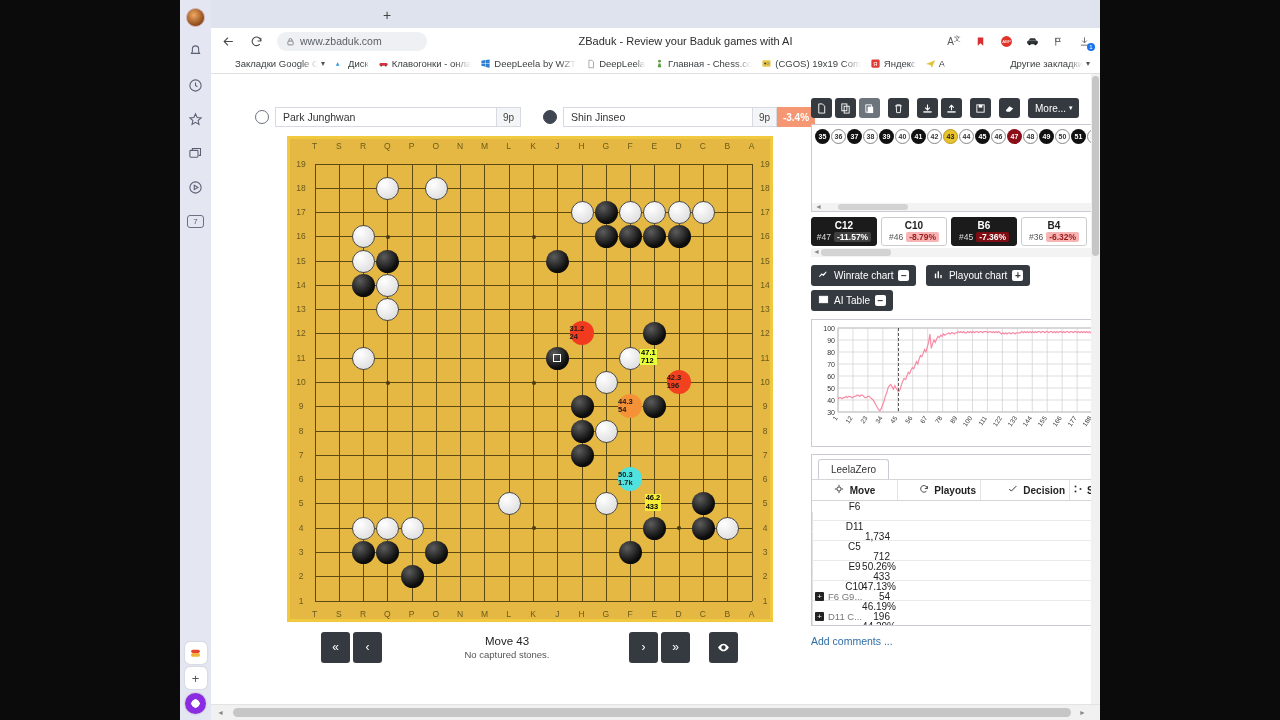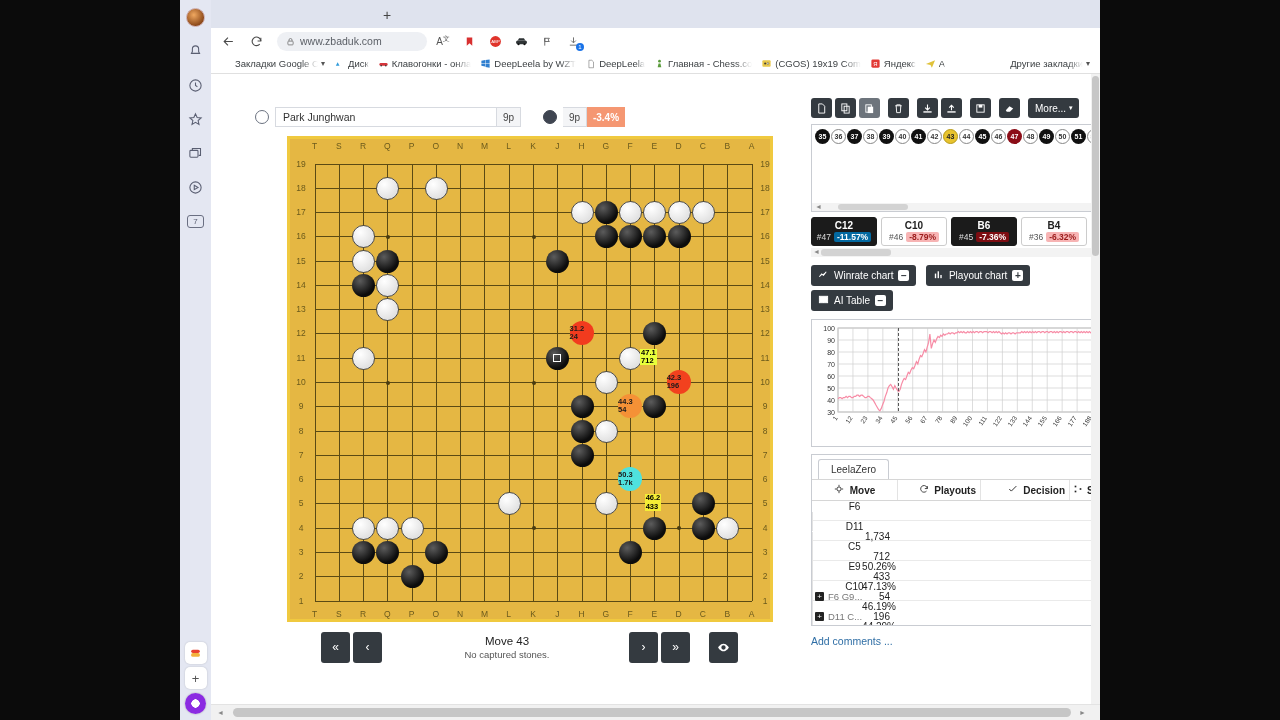--- a/index.html
+++ b/index.html
@@ -230,20 +230,21 @@
           </svg>
         </div>
       <div id="omnibox">
         <span class="lock">
           <svg viewBox="0 0 24 24" fill="none" stroke="#6b6b6b" stroke-width="2">
               <rect x="5" y="11" width="14" height="10" rx="2"></rect>
               <path d="M8 11V8a4 4 0 018 0v3"></path>
             </svg></span>
         <span class="url">www.zbaduk.com</span>
       </div>
+      <div id="pgtitle">ZBaduk - Review your Baduk games with AI</div>
       <div class="ext">
           <span style="font-size:10px;color:#555;">A<sup style="font-size:7px">文</sup></span>
         </div>
       <div class="ext">
         <svg viewBox="0 0 24 24" width="11" height="11">
             <path d="M6 3h12v18l-6-5-6 5z" fill="#d83030"></path>
           </svg>
         </div>
       <div class="ext">
         <svg viewBox="0 0 24 24" width="13" height="13">
@@ -359,20 +360,21 @@
       <div id="app">
 
         <div id="playerbar">
           <div class="pslot">
             <div class="pstone w"></div>
             <div class="pname" style="width:222px">Park Junghwan</div>
             <div class="prank">9p</div>
           </div>
           <div class="pslot" style="margin-left:18px">
             <div class="pstone b"></div>
+            <div class="pname" style="width:190px">Shin Jinseo</div>
             <div class="prank">9p</div>
             <div class="pdelta">-3.4%</div>
           </div>
         </div>
 
         <div id="boardwrap">
           <div id="board">
               <div class="coord" style="left: 17.5px; top: 2px;">T</div>
               <div class="coord" style="left: 17.5px; top: 470px;">T</div>
               <div class="coord" style="left: 41.7778px; top: 2px;">S</div>
@@ -665,21 +667,21 @@
               <span class="sb-arrow tiny-scroll-arrow" style="left:3px;top:0">◄</span>
               <span class="sb-arrow tiny-scroll-arrow" style="right:3px;top:0">►</span>
               </div>
           </div>
 
           <div id="badmoves">
               <div class="bmcard dark">
                 <div class="cm">C12</div>
                 <div class="row2">
                   <span class="num">#47</span>
-                  <span class="pct" style="background:#0369a1;color:#fff">-11.57%</span>
+                  <span class="pct" style="background:#404040;color:#fff">-11.57%</span>
                 </div>
               </div>
               <div class="bmcard">
                 <div class="cm">C10</div>
                 <div class="row2">
                   <span class="num">#46</span>
                   <span class="pct" style="background:#f7b4b4;color:#9a1a1a">-8.79%</span>
                 </div>
               </div>
               <div class="bmcard dark">

